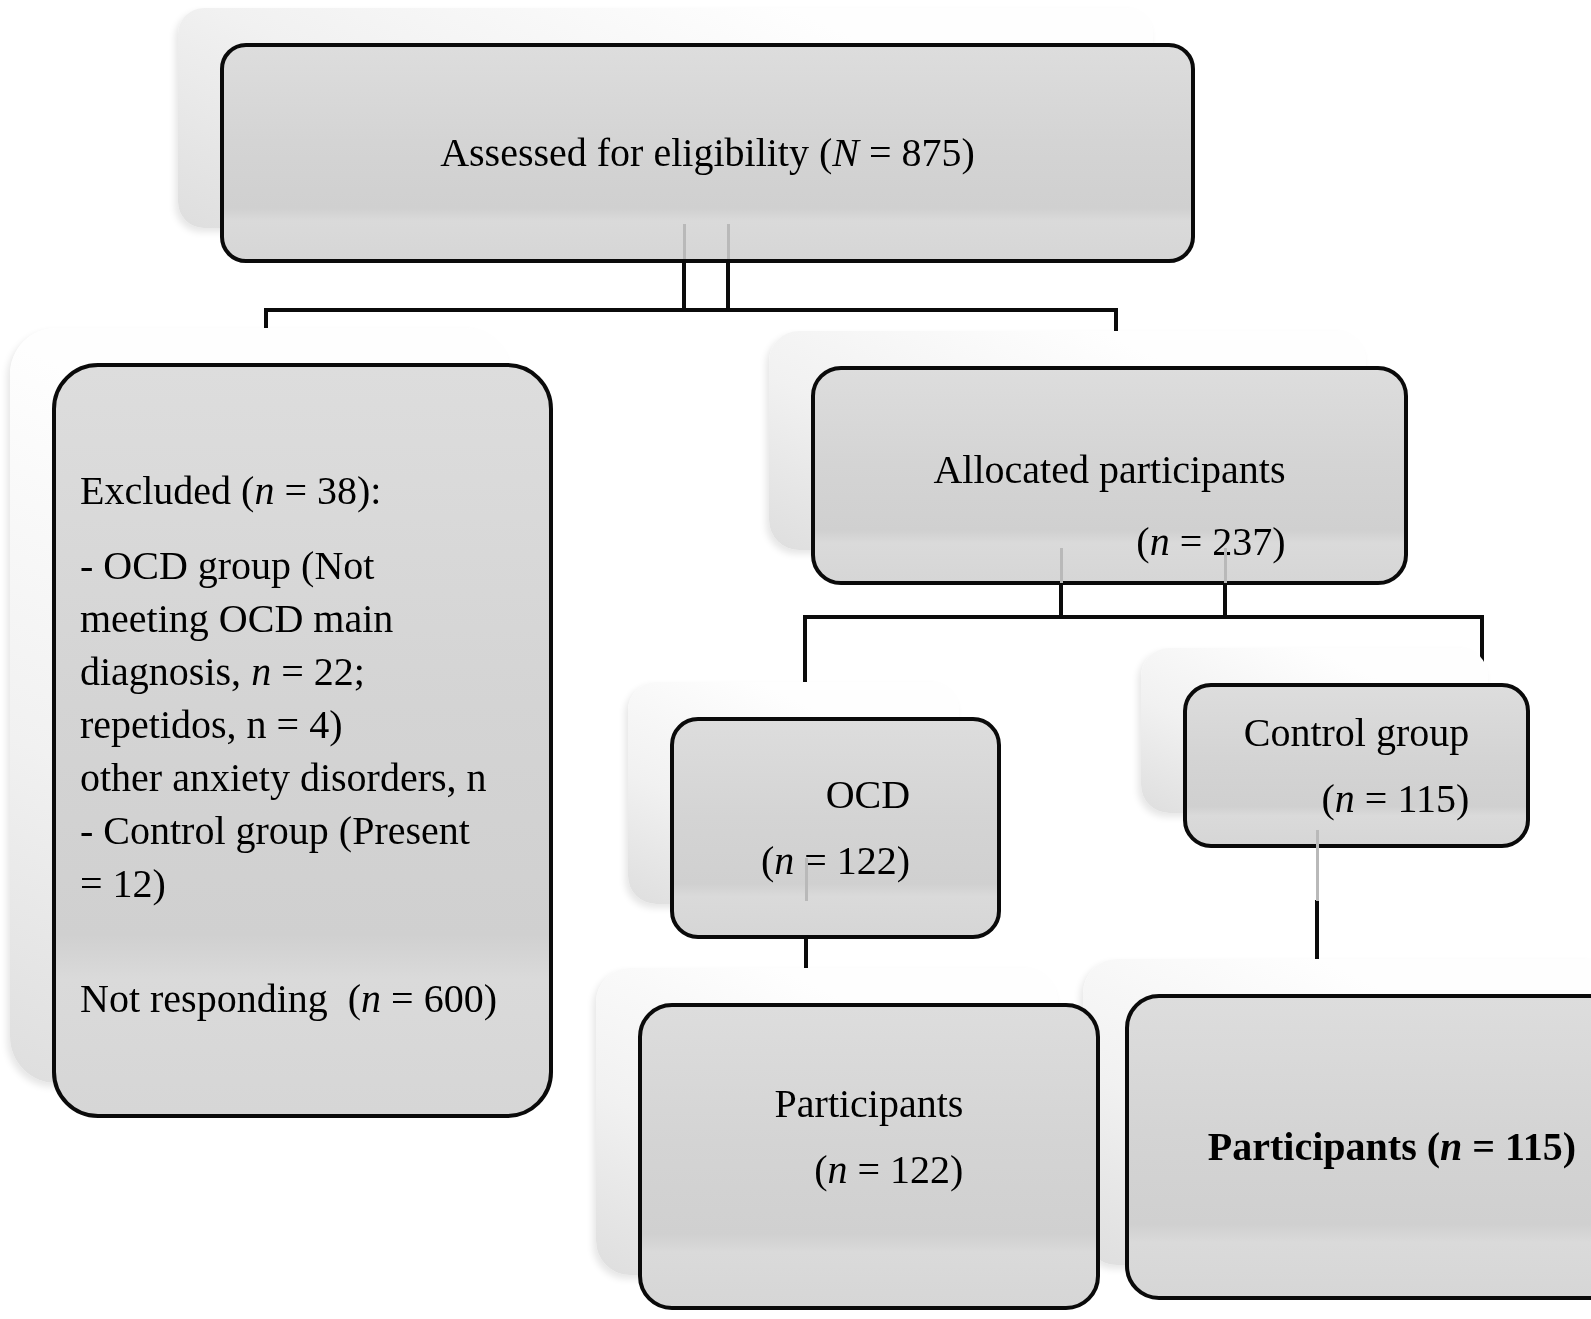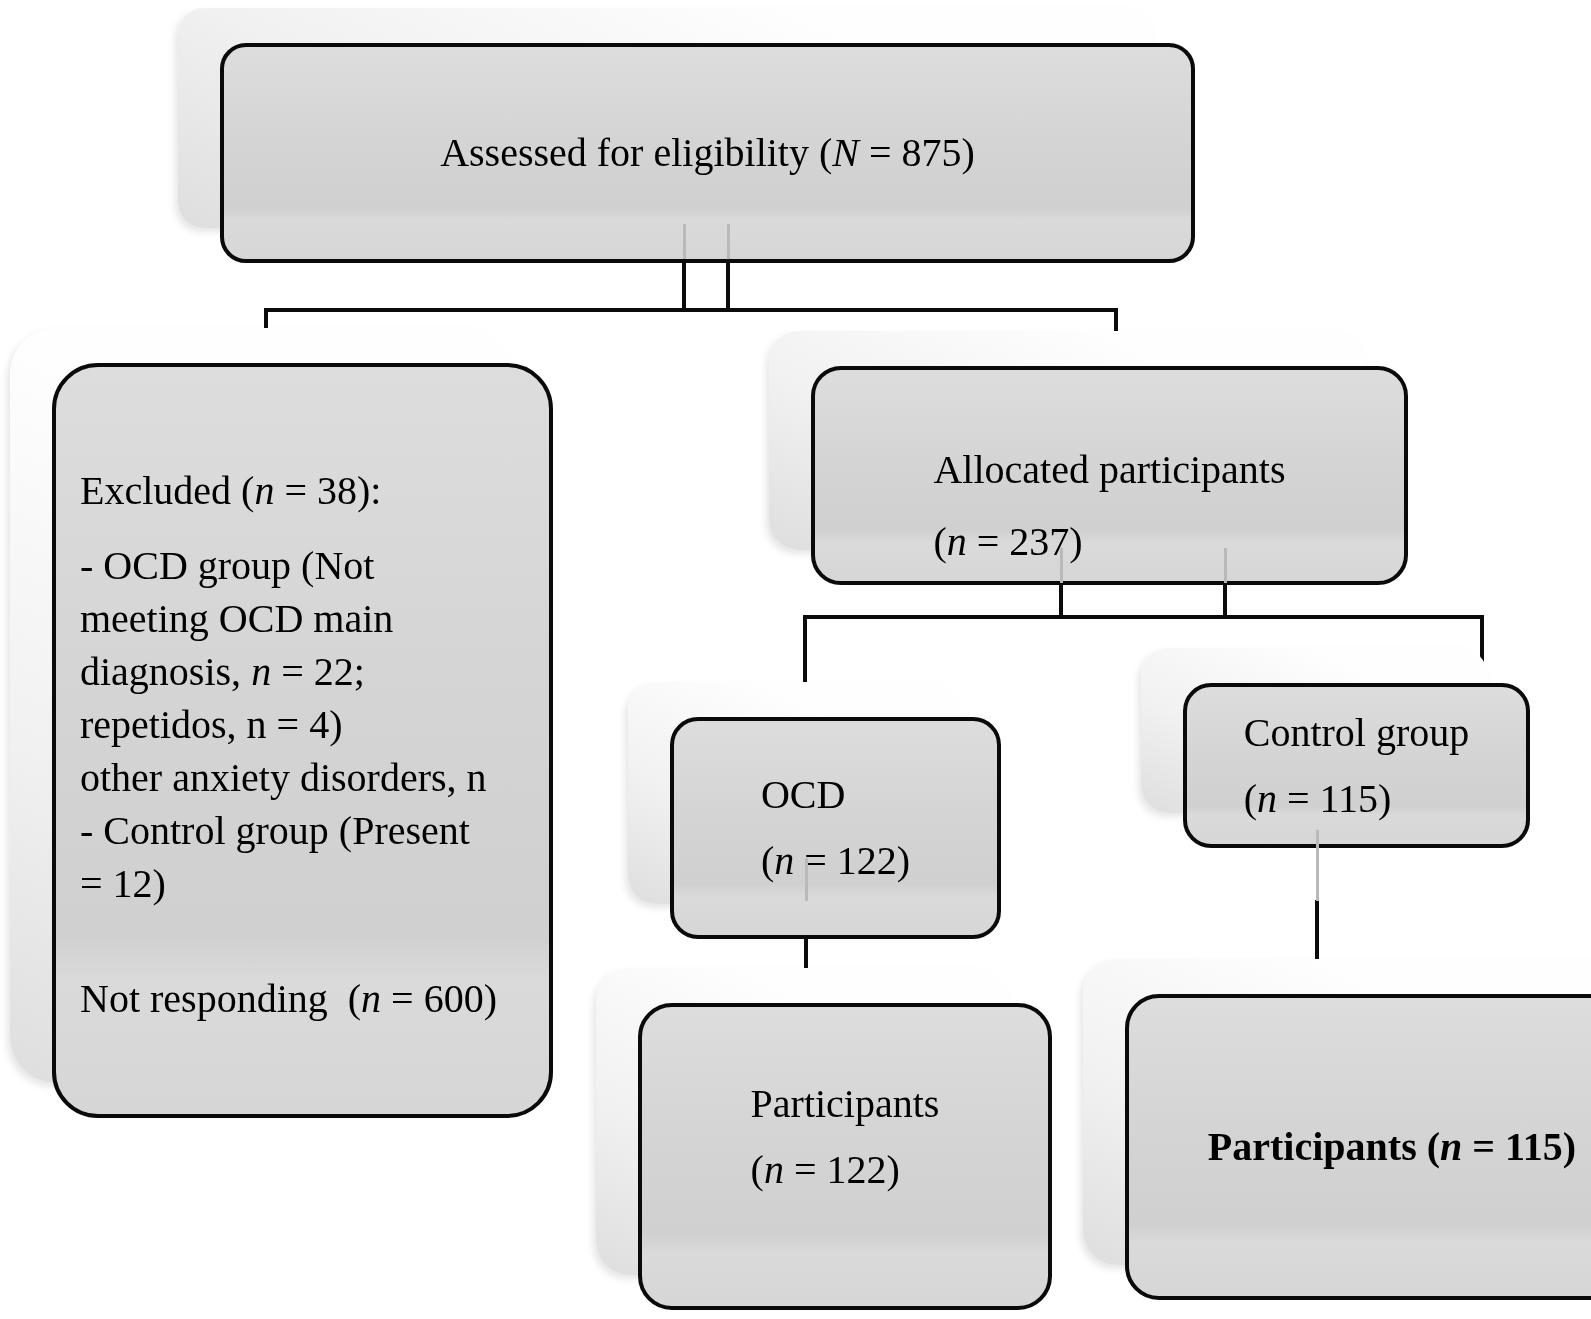--- a/index.html
+++ b/index.html
@@ -71,28 +71,28 @@
     display: flex;
     align-items: center;
     justify-content: center;
   }
 
   #node-assessed             { left: 220px;  top: 43px;   width: 975px; height: 220px; --r: 26px; }
   #node-excluded             { left: 52px;   top: 363px;  width: 501px; height: 755px; --r: 46px; }
   #node-allocated            { left: 811px;  top: 366px;  width: 574px; height: 219px; padding-left: 23px; --r: 30px; }
   #node-ocd                  { left: 670px;  top: 717px;  width: 331px; height: 222px; --r: 28px; }
   #node-control              { left: 1183px; top: 683px;  width: 347px; height: 165px; --r: 28px; }
-  #node-participants-ocd     { left: 638px;  top: 1003px; width: 414px; height: 307px; --r: 34px; }
+  #node-participants-ocd     { left: 638px;  top: 1003px; width: 414px; height: 307px; padding-left: 48px; --r: 34px; }
   #node-participants-control { left: 1125px; top: 994px; width: 534px; height: 306px; font-weight: bold; --r: 34px; }
 
   
   .lines {
     font-size: 40px;
     line-height: 66px;
-    text-align: left;
+    text-align: right;
   }
   .tline { white-space: pre; min-height: 53px; }
   .tline i { font-style: italic; }
   .tline.gap-after { margin-bottom: 22px; }
   .tline.blank { min-height: 62px; }
 
   #node-excluded .lines {
     width: 100%;
     text-align: left;
     line-height: 53px;

